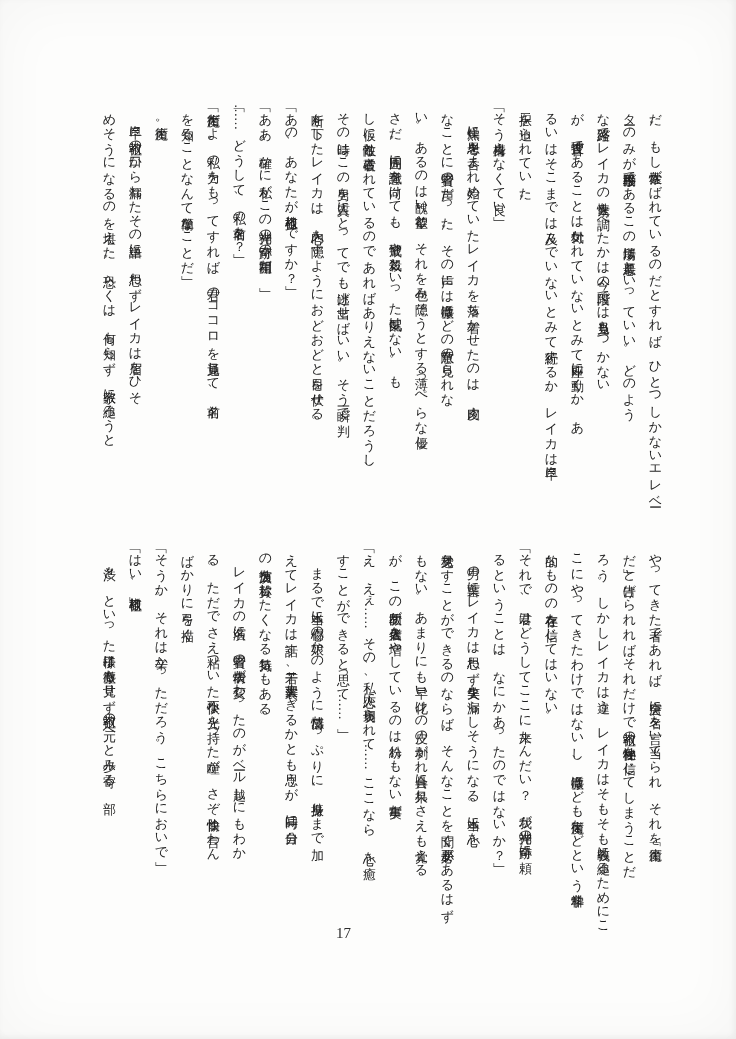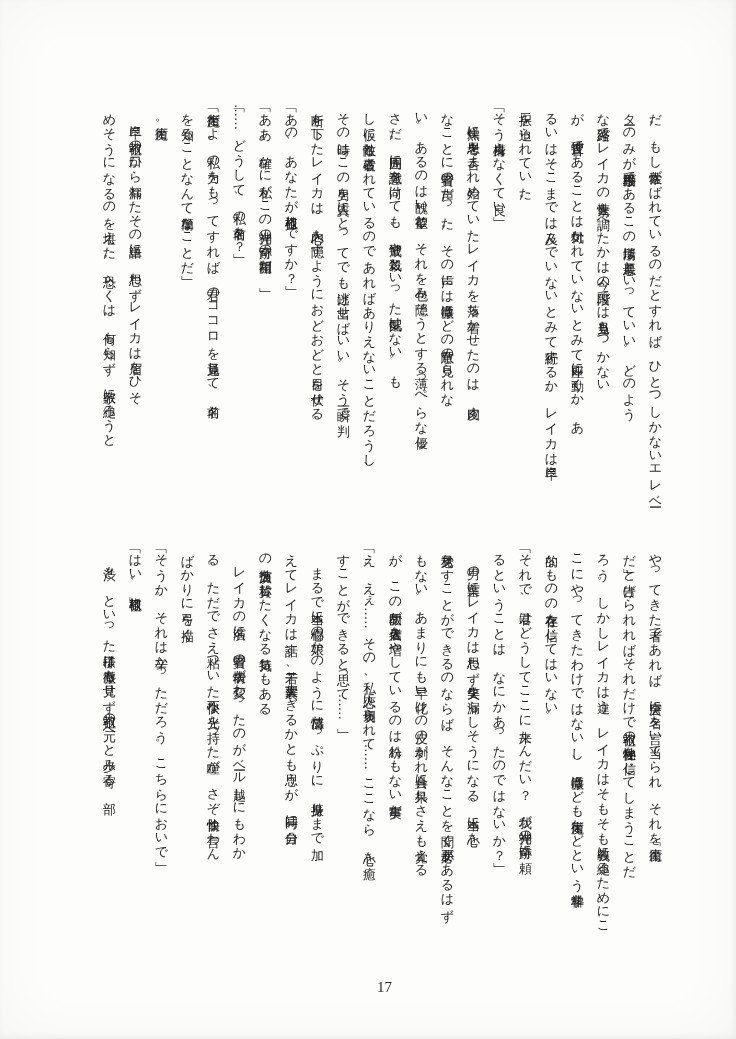--- a/index.html
+++ b/index.html
@@ -32,24 +32,24 @@
     margin: 0;
     padding: 0;
     font-size: 13px;
     line-height: 26px;
     letter-spacing: 0;
     white-space: nowrap;
     font-weight: 500;
   }
   .page-number {
     position: absolute;
-    top: 979px;
+    top: 925px;
     left: 336px;
     width: 56px;
-    text-align: right;
+    text-align: left;
     font-size: 15px;
     color: #2a2a2a;
   }
 </style>
 </head>
 <body>
 
 <div class="page">
   <div class="text-block block-top">
       <p class="tline">だ。もし素性がばれているのだとすれば、ひとつしかないエレベー</p>

